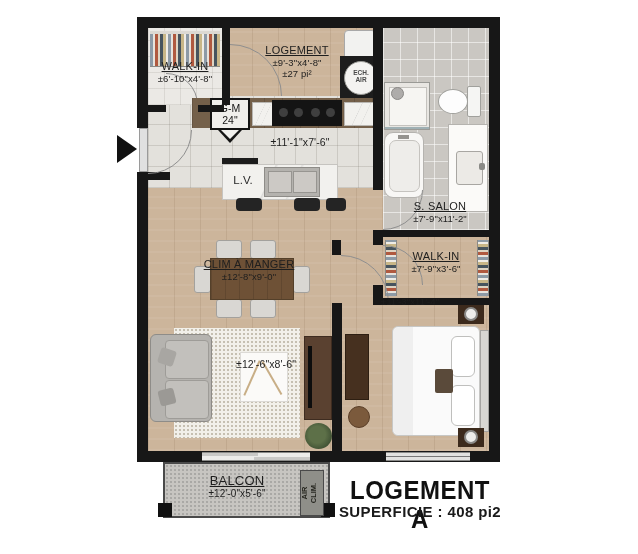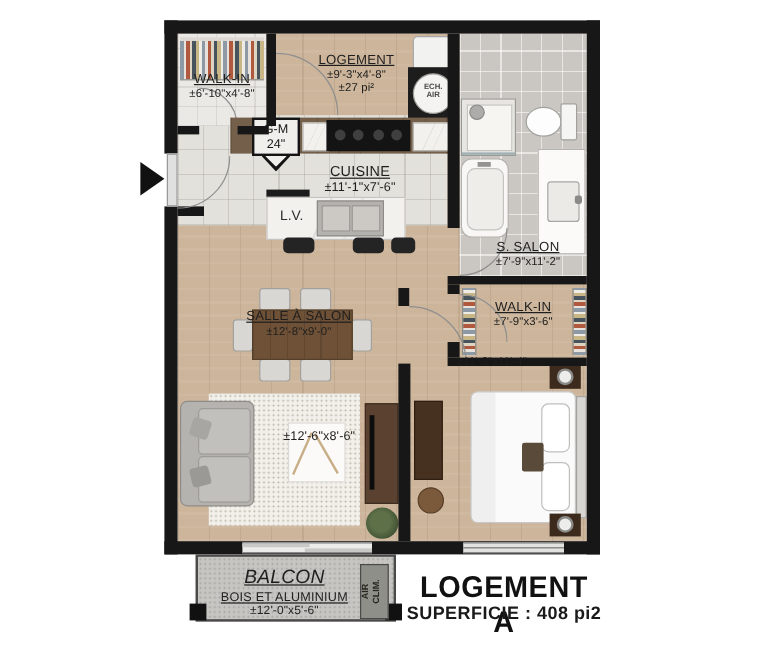--- a/index.html
+++ b/index.html
@@ -82,21 +82,20 @@
 <div class="a marble" style="left:344px;top:102px;width:32px;height:22px;border:1px solid #b8b6b2;"></div>
 
 <div class="a" style="left:210px;top:98px;width:40px;height:32px;background:#f0efec;border:2px solid #141414;box-sizing:border-box;text-align:center;">
   <span style="display:block;font-size:10.5px;color:#161616;line-height:1.25;margin-top:2px;">G-M</span>
   <span style="display:block;font-size:10.5px;color:#161616;line-height:1.0;">24"</span>
 </div>
 <div class="a" style="left:218px;top:130px;width:24px;height:13px;background:#141414;clip-path:polygon(0 0,100% 0,50% 100%);"></div>
 <div class="a" style="left:221px;top:130px;width:18px;height:9px;background:#f0efec;clip-path:polygon(0 0,100% 0,50% 100%);"></div>
 
 <div class="lbl" style="left:240px;top:136px;width:120px;">
-  <span class="rn" style="font-size:12px;">CUISINE</span>
   <span class="rd" style="font-size:10.5px;">±11'-1"x7'-6"</span>
 </div>
 
 <div class="a" style="left:222px;top:158px;width:36px;height:7px;background:#1c1c1c;"></div>
 <div class="a marble" style="left:222px;top:164px;width:114px;height:34px;border:1px solid #c6c4c0;"></div>
 <div class="a" style="left:264px;top:167px;width:54px;height:28px;background:#b4b2ae;border:1px solid #8e8c88;">
   <div class="a" style="left:3px;top:3px;width:22px;height:20px;background:#ccc9c5;border:1px solid #979591;"></div>
   <div class="a" style="left:28px;top:3px;width:22px;height:20px;background:#ccc9c5;border:1px solid #979591;"></div>
 </div>
 <div class="lbl" style="left:224px;top:170px;width:38px;">
@@ -156,21 +155,21 @@
 </div>
 
 <div class="chair" style="left:216px;top:240px;width:24px;height:17px;"></div>
 <div class="chair" style="left:250px;top:240px;width:24px;height:17px;"></div>
 <div class="chair" style="left:194px;top:266px;width:15px;height:25px;"></div>
 <div class="chair" style="left:293px;top:266px;width:15px;height:25px;"></div>
 <div class="chair" style="left:216px;top:299px;width:24px;height:17px;"></div>
 <div class="chair" style="left:250px;top:299px;width:24px;height:17px;"></div>
 <div class="a" style="left:210px;top:258px;width:82px;height:40px;background:#6e5136;border:1px solid #54402a;background-image:repeating-linear-gradient(90deg,rgba(0,0,0,.12) 0 1px,transparent 1px 14px);"></div>
 <div class="lbl" style="left:184px;top:258px;width:130px;">
-  <span class="rn">SALLE À SALON</span>
+  <span class="rn">CLIM À MANGER</span>
   <span class="rd">±12'-8"x9'-0"</span>
 </div>
 
 <div class="a rug" style="left:174px;top:328px;width:126px;height:110px;"></div>
 <div class="a" style="left:150px;top:334px;width:62px;height:88px;background:#b5b3af;border:1px solid #8e8c88;border-radius:6px;box-sizing:border-box;">
   <div class="a" style="left:14px;top:5px;width:42px;height:37px;background:#c2c0bc;border:1px solid #9e9c98;border-radius:4px;"></div>
   <div class="a" style="left:14px;top:45px;width:42px;height:37px;background:#c2c0bc;border:1px solid #9e9c98;border-radius:4px;"></div>
   <div class="a" style="left:8px;top:14px;width:16px;height:16px;background:#a8a6a2;border-radius:3px;transform:rotate(18deg);"></div>
   <div class="a" style="left:8px;top:54px;width:16px;height:16px;background:#9b9995;border-radius:3px;transform:rotate(-14deg);"></div>
 </div>
@@ -212,22 +211,21 @@
   <div class="a" style="left:52px;top:4px;width:56px;height:3px;background:#c9c9c7;"></div>
 </div>
 <div class="a" style="left:386px;top:452px;width:84px;height:9px;background:#e2e2e0;border-top:1px solid #8a8a88;border-bottom:1px solid #8a8a88;box-sizing:border-box;z-index:6;">
   <div class="a" style="left:0;top:3px;width:84px;height:1px;background:#777;"></div>
 </div>
 
 <div class="a concrete" style="left:163px;top:462px;width:167px;height:56px;border:2px solid #4a4a4a;box-sizing:border-box;"></div>
 <div class="a" style="left:158px;top:503px;width:14px;height:14px;background:#111;"></div>
 <div class="a" style="left:321px;top:503px;width:14px;height:14px;background:#111;"></div>
 <div class="lbl" style="left:170px;top:473px;width:134px;">
-  <span class="rn" style="font-size:16px;font-style:italic;">BALCON</span>
-  <span class="rn" style="font-size:10.5px;">BOIS ET ALUMINIUM</span>
+  <span class="rn" style="font-size:13px;">BALCON</span>
   <span class="rd" style="font-size:10px;">±12'-0"x5'-6"</span>
 </div>
 <div class="a" style="left:300px;top:470px;width:24px;height:46px;background:#8f8f89;border:1px solid #4a4a4a;box-sizing:border-box;z-index:10;"></div>
 <div class="a" style="left:289px;top:481px;width:46px;height:24px;transform:rotate(-90deg);text-align:center;z-index:11;">
   <span style="display:block;font-size:7.5px;font-weight:700;color:#26261f;line-height:1.2;">AIR</span>
   <span style="display:block;font-size:7.5px;font-weight:700;color:#26261f;line-height:1.2;">CLIM.</span>
 </div>
 
 <div class="title" style="left:338px;top:477px;width:164px;">LOGEMENT A</div>
 <div class="subtitle" style="left:326px;top:503px;width:188px;">SUPERFICIE : 408 pi2</div>

